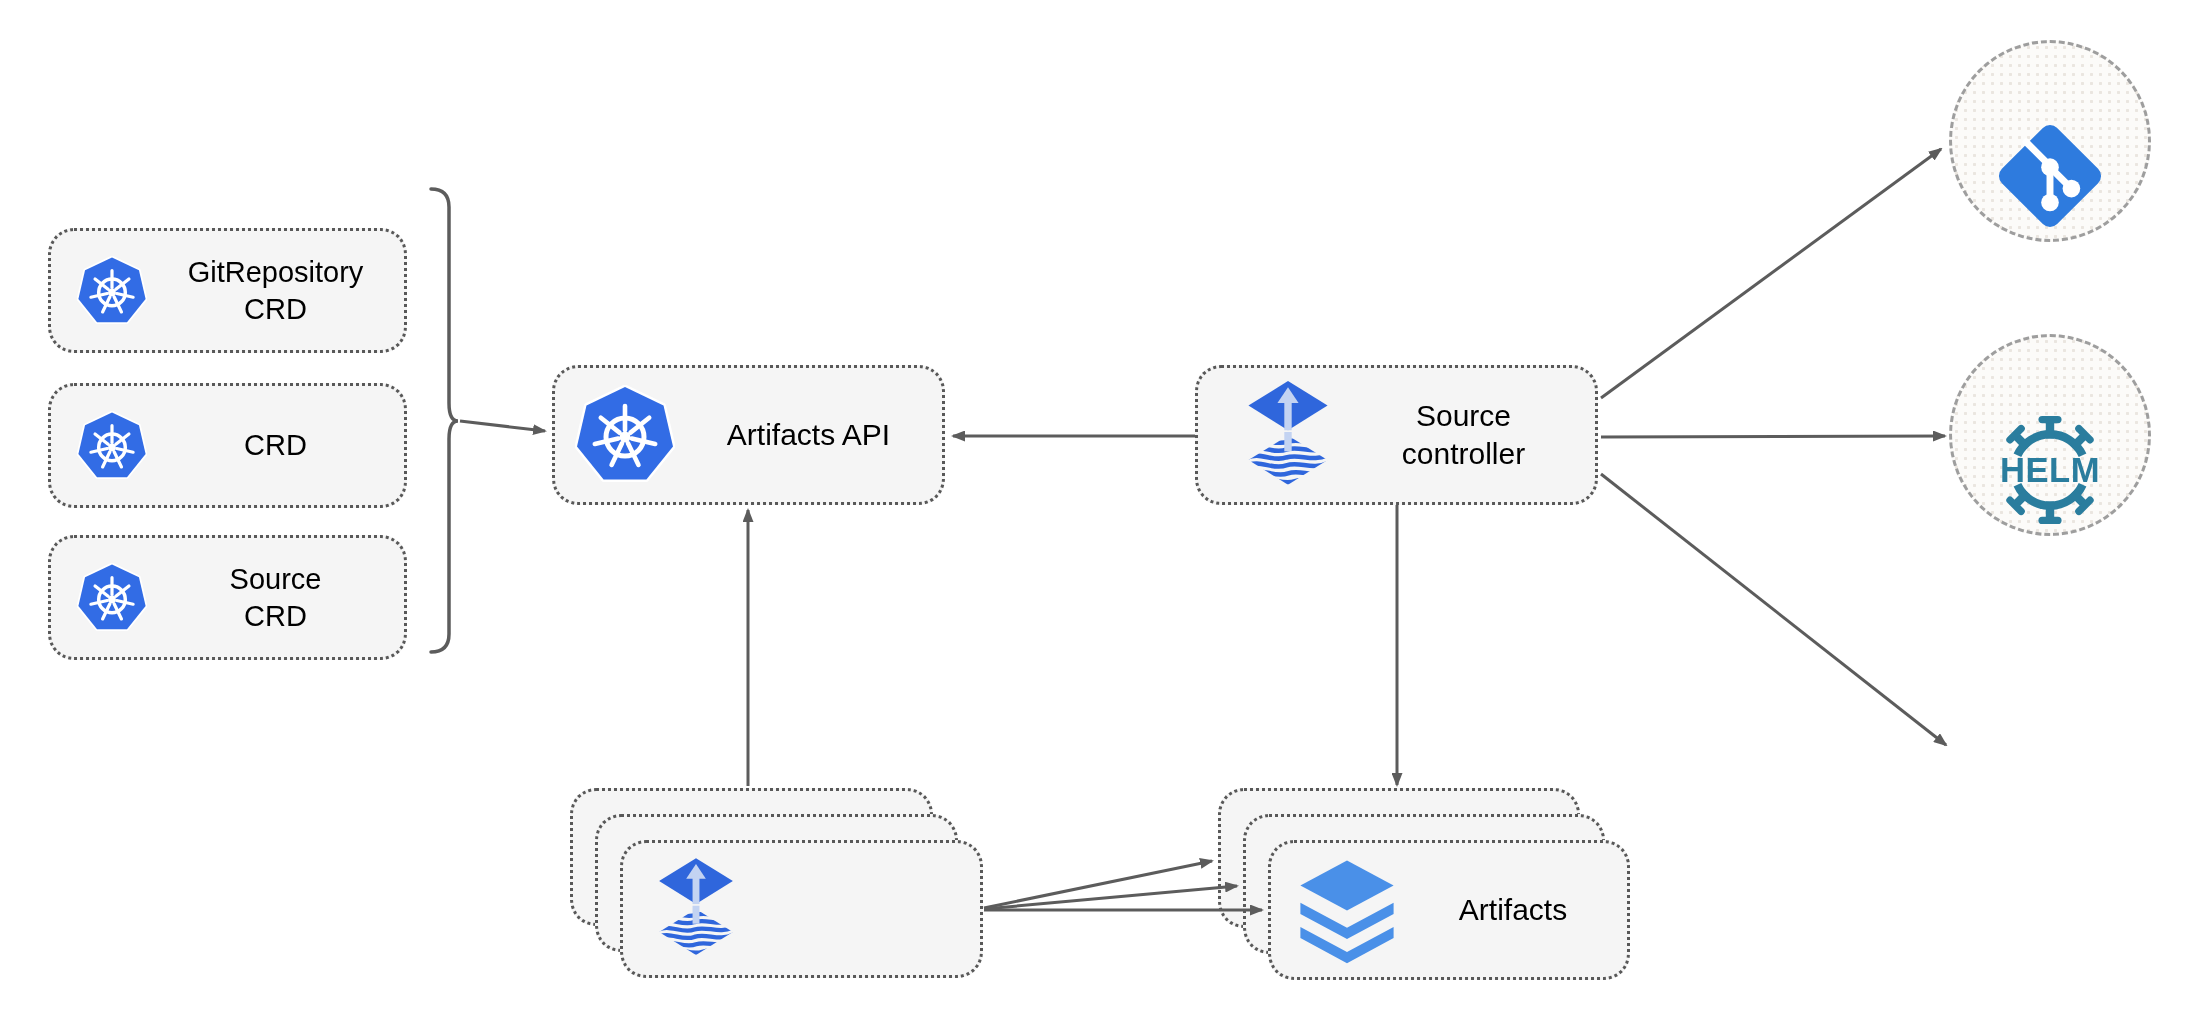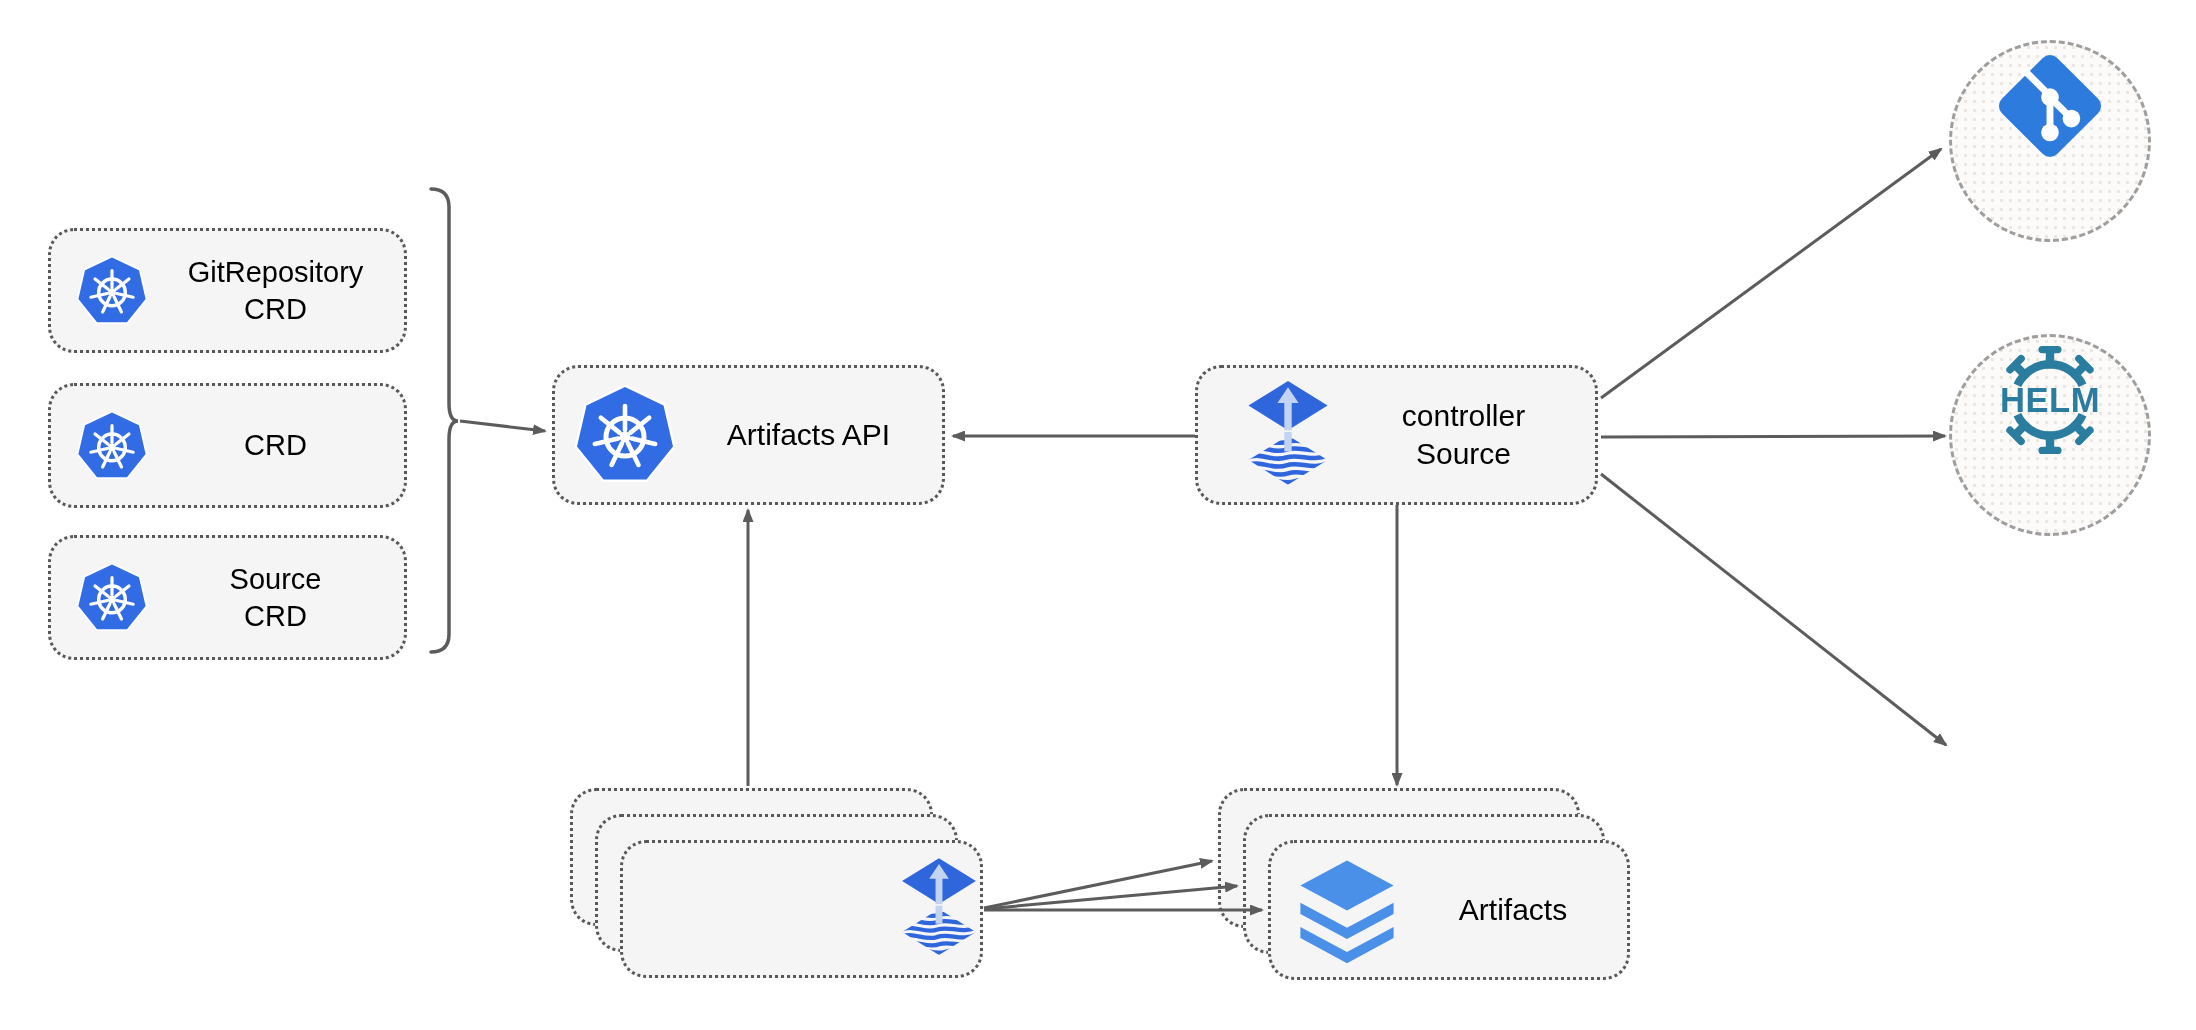--- a/index.html
+++ b/index.html
@@ -11,33 +11,33 @@
   }
   html,body{margin:0;padding:0;background:#fff;}
   .canvas{
     position:relative; width:2196px; height:1030px; background:#fff;
     font-family:"Liberation Sans","DejaVu Sans",sans-serif; color:var(--text_color);
     overflow:hidden;
   }
   .node{
     position:absolute; background:var(--node_fill);
     border:3px dotted var(--node_border); border-radius:26px;
-    box-sizing:border-box; display:flex; align-items:center;justify-content:flex-end;
+    box-sizing:border-box; display:flex; align-items:center;
   }
   .node .lbl{flex:1; text-align:center; font-size:29px; line-height:37px; color:var(--text_color);}
   .node.big .lbl{font-size:30px; line-height:38px;}
   .stackbox{position:absolute; background:var(--node_fill);
     border:3px dotted var(--node_border); border-radius:26px; box-sizing:border-box;}
   .circle{
     position:absolute; width:202px; height:202px; border-radius:50%;
     border:3px dashed var(--circle_border); box-sizing:border-box;
     background-color:var(--circle_fill);
     background-image:radial-gradient(circle,#EAE6E0 1.4px,transparent 1.5px);
     background-size:9px 9px;
-    display:flex; align-items:flex-start; justify-content:center;
+    display:flex; align-items:flex-end; justify-content:center;
   }
   .icon{flex:0 0 auto;}
   svg.edges{position:absolute; left:0; top:0; z-index:5; pointer-events:none;}
   .nodes{position:absolute; left:0; top:0; width:100%; height:100%; z-index:1;}
   .defs-hidden{position:absolute; width:0; height:0; overflow:hidden;}
 </style>
 </head>
 <body>
 
 <div class="canvas">
@@ -121,22 +121,22 @@
           <use href="#sym-k8s"></use>
         </svg>
       <div class="lbl">Artifacts API</div>
     </div>
 
     <div class="node big" style="left:1195px; top:365px; width:403px; height:140px; padding-left:46px;">
       <svg class="icon" width="88" height="109">
           <use href="#sym-flux"></use>
         </svg>
       <div class="lbl">
+        <div>Source</div>
         <div>controller</div>
-        <div>Source</div>
       </div>
     </div>
 
     <div class="stackbox" style="left:570px; top:788px; width:363px; height:138px;"></div>
     <div class="stackbox" style="left:595px; top:814px; width:363px; height:138px;"></div>
     <div class="node big" style="left:620px; top:840px; width:363px; height:138px; padding-left:32px;">
       <svg class="icon" width="82" height="102">
           <use href="#sym-flux"></use>
         </svg>
     </div>

